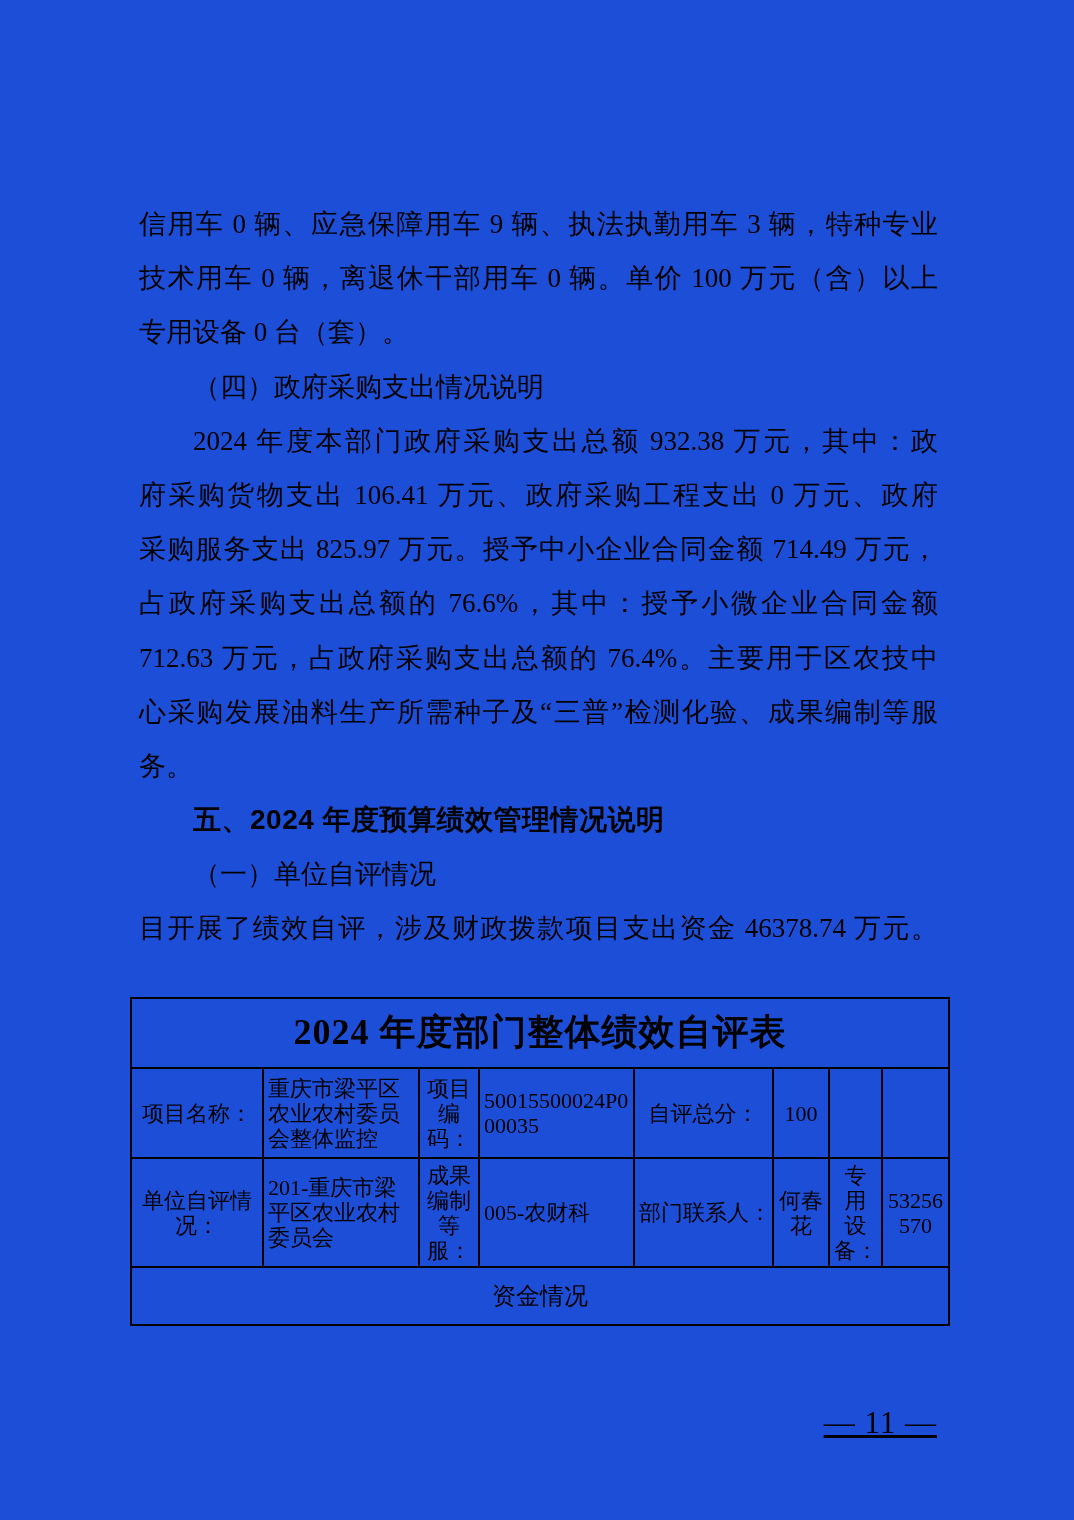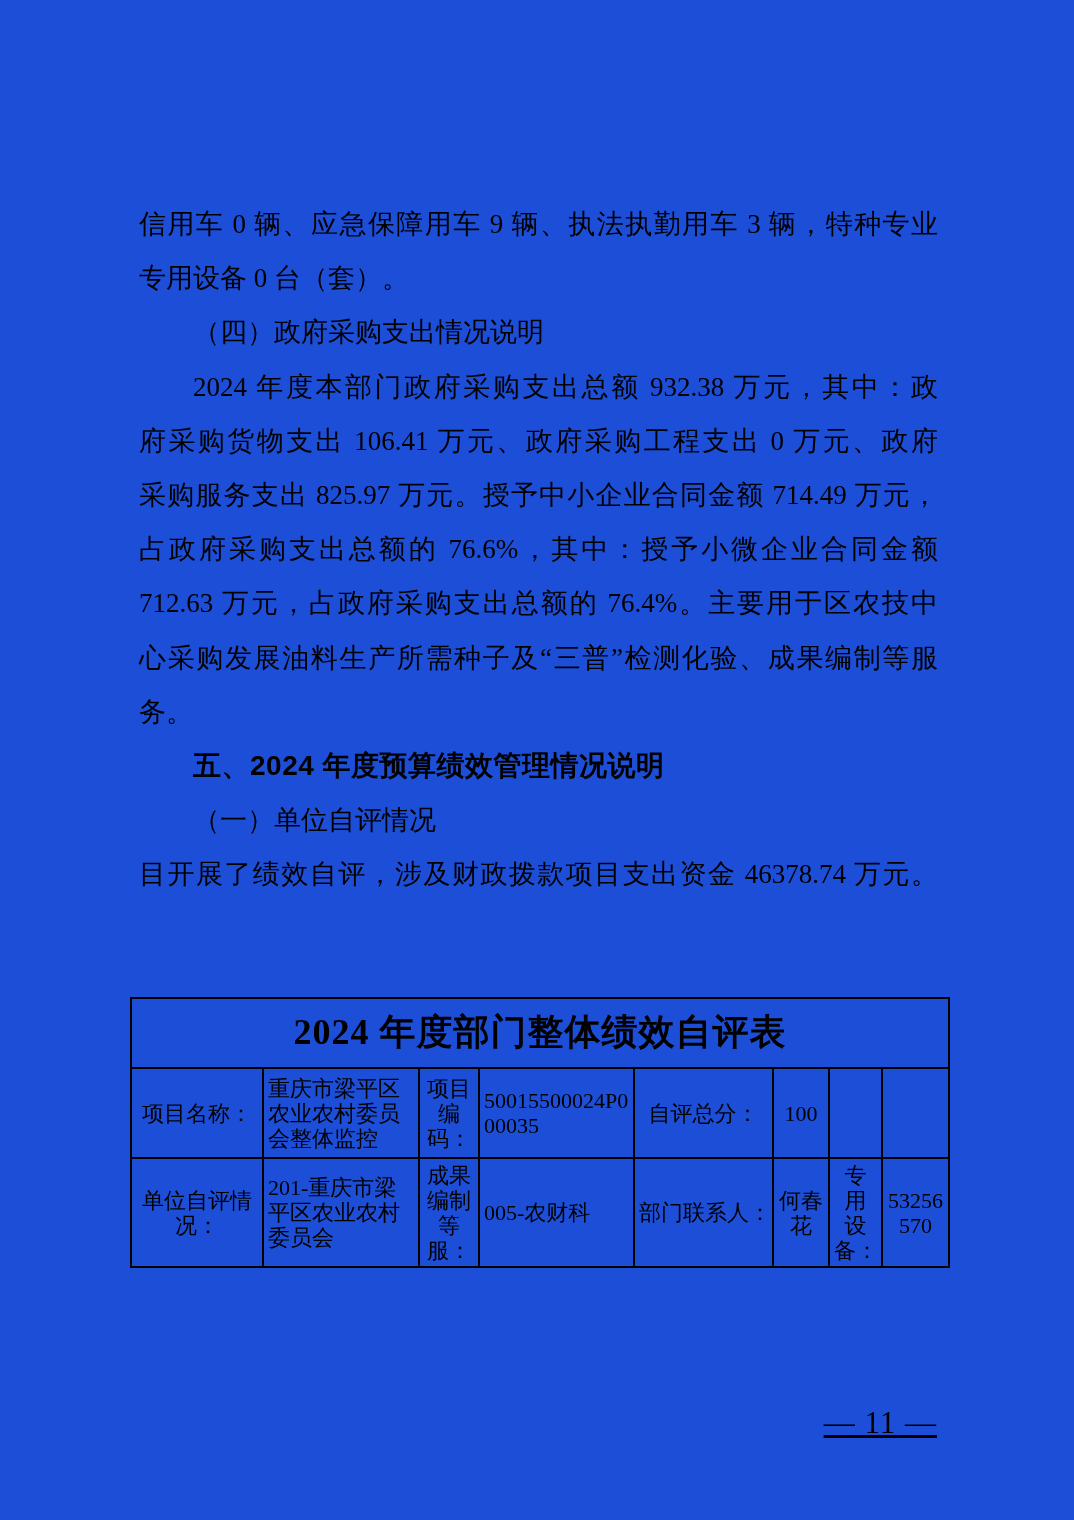--- a/index.html
+++ b/index.html
@@ -84,20 +84,21 @@
     text-decoration: underline;
   }
 </style>
 </head>
 <body>
 
 <div class="page">
 
   <div class="textblock">
     <div class="line j">信用车 0 辆、应急保障用车 9 辆、执法执勤用车 3 辆，特种专业</div>
+    <div class="line j">技术用车 0 辆，离退休干部用车 0 辆。单价 100 万元（含）以上</div>
     <div class="line">专用设备 0 台（套）。</div>
     <div class="line ind kai">（四）政府采购支出情况说明</div>
     <div class="line j ind">2024 年度本部门政府采购支出总额 932.38 万元，其中：政</div>
     <div class="line j">府采购货物支出 106.41 万元、政府采购工程支出 0 万元、政府</div>
     <div class="line j">采购服务支出 825.97 万元。授予中小企业合同金额 714.49 万元，</div>
     <div class="line j">占政府采购支出总额的 76.6%，其中：授予小微企业合同金额</div>
     <div class="line j">712.63 万元，占政府采购支出总额的 76.4%。主要用于区农技中</div>
     <div class="line j">心采购发展油料生产所需种子及“三普”检测化验、成果编制等服</div>
     <div class="line">务。</div>
     <div class="line ind hb">五、2024 年度预算绩效管理情况说明</div>
@@ -133,18 +134,21 @@
       <tr class="r2">
         <td class="lbl">单位自评情况：</td>
         <td class="vleft">201-重庆市梁平区农业农村委员会</td>
         <td class="lbl">成果编制等服：</td>
         <td class="vleft">005-农财科</td>
         <td class="lbl nowrap">部门联系人：</td>
         <td class="vcenter padx8">何春花</td>
         <td class="vcenter padx8">专用设备：</td>
         <td class="vcenter padx8 brk">53256570</td>
       </tr>
+      <tr>
+        <td colspan="8" class="funds-cell">资金情况</td>
+      </tr>
     </tbody>
   </table>
 
   <div class="pagenum">— 11 —</div>
 
 </div>
 
 </body></html>

